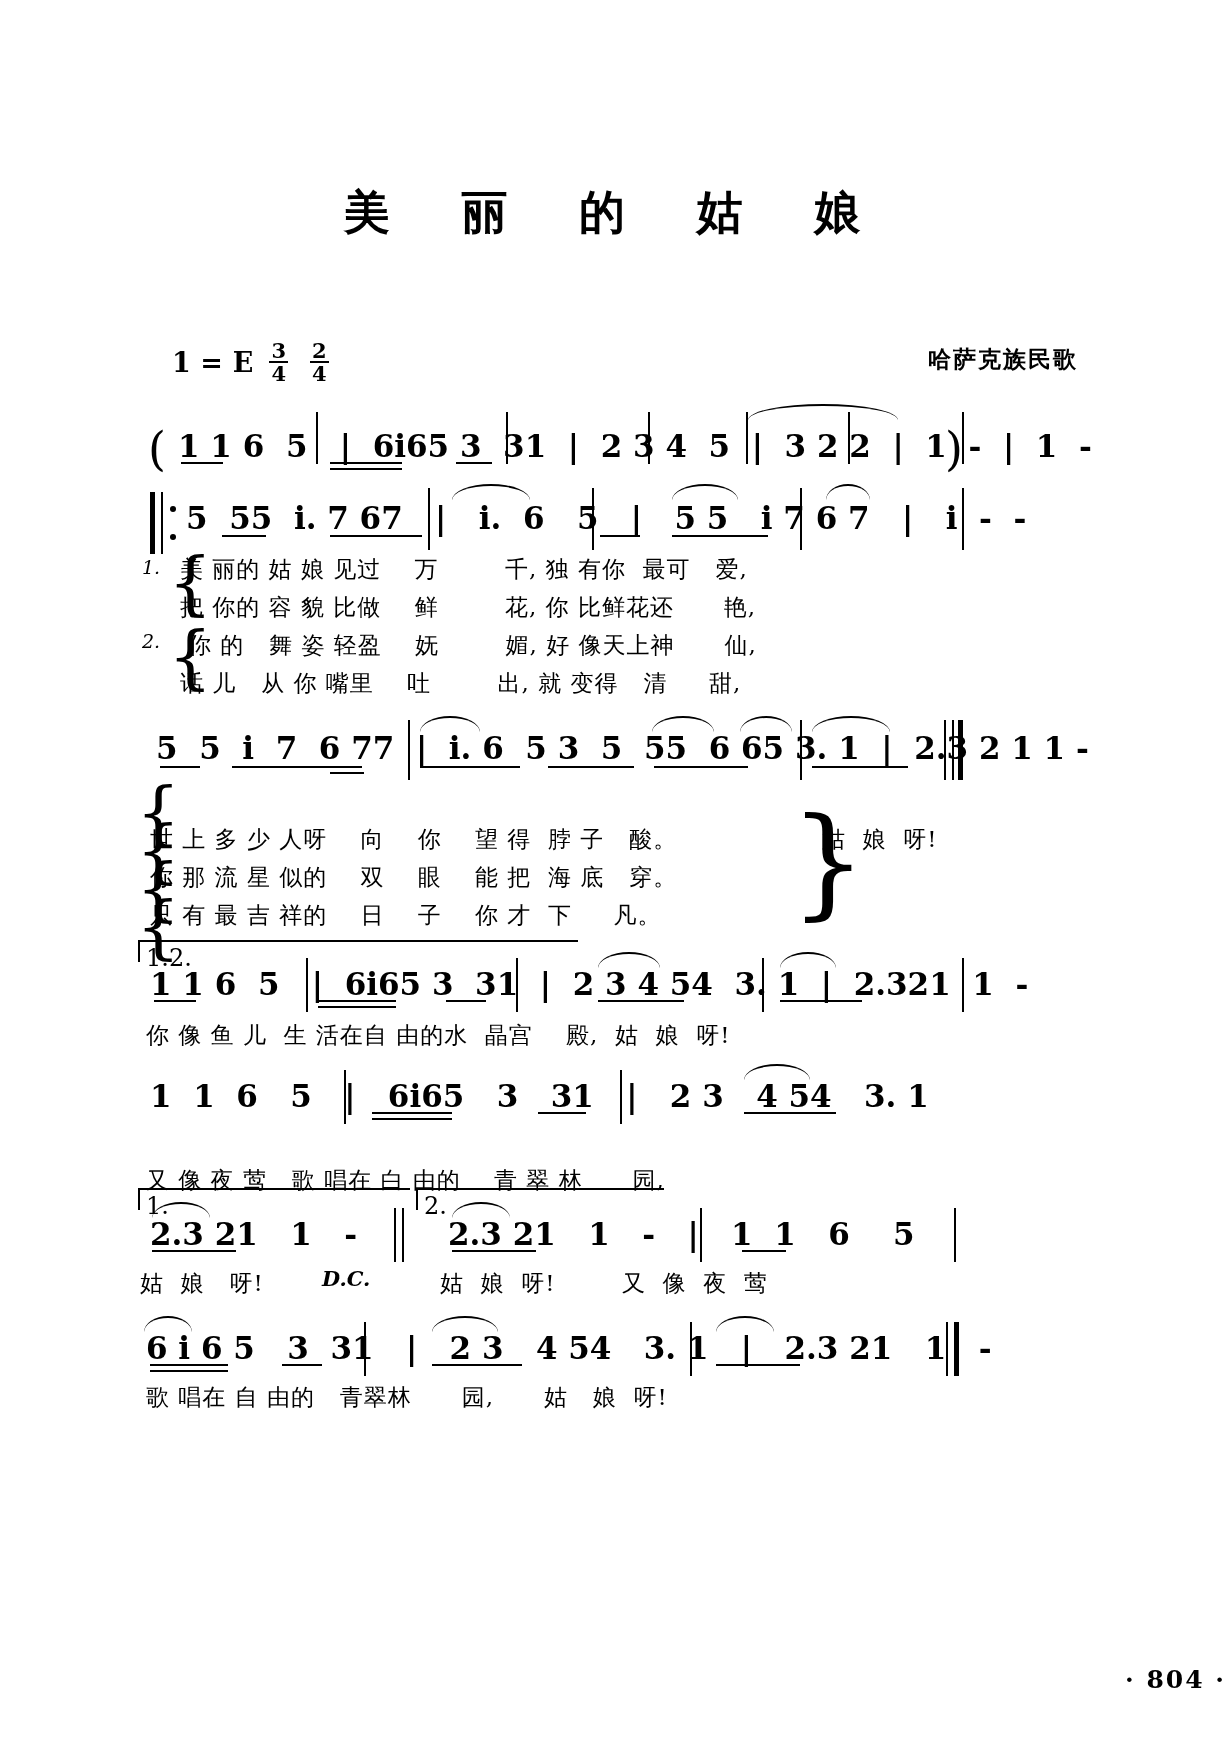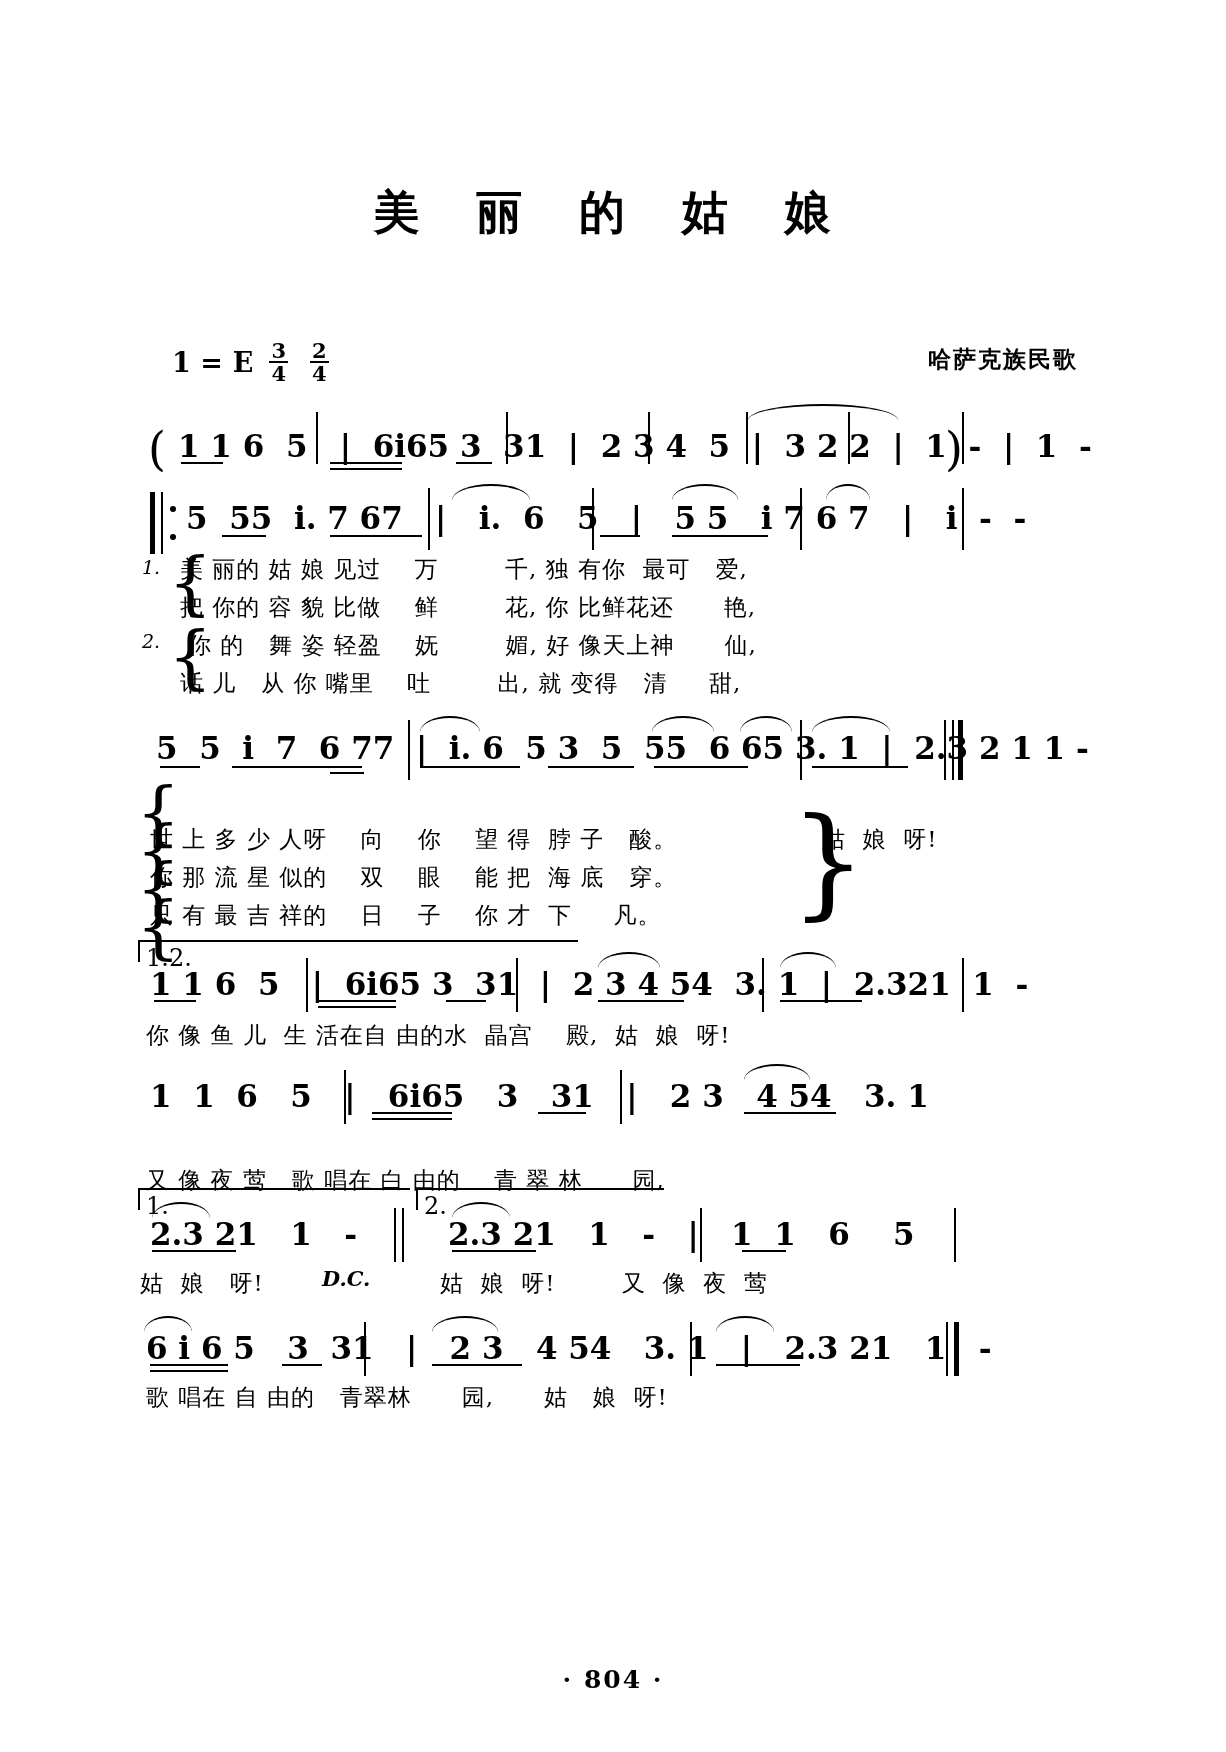--- a/index.html
+++ b/index.html
@@ -25,21 +25,21 @@
   
   .song-title {
     position: absolute;
     top: 182px;
     left: 0;
     width: 1226px;
     text-align: center;
     font-size: 46px;
     font-weight: bold;
     letter-spacing: 22px;
-    font-family: Liberation Sans, sans-serif;
+    font-family: Liberation Mono, monospace;
   }
 
   
   .keyline {
     position: absolute;
     top: 340px;
     left: 172px;
     font-size: 26px;
     font-weight: bold;
     display: flex;
@@ -152,21 +152,21 @@
   }
   .ending-num {
     position: absolute;
     font-size: 24px;
     font-family: "DejaVu Serif", serif;
   }
   .page-num {
     position: absolute;
     bottom: 58px;
     left: 0; width: 1226px;
-    text-align: center;
+    text-align: right;
     font-size: 25px;
     font-weight: bold;
     letter-spacing: 2px;
   }
   .paren {
     position: absolute;
     font-size: 46px;
     font-family: "DejaVu Serif", serif;
   }
 </style>

